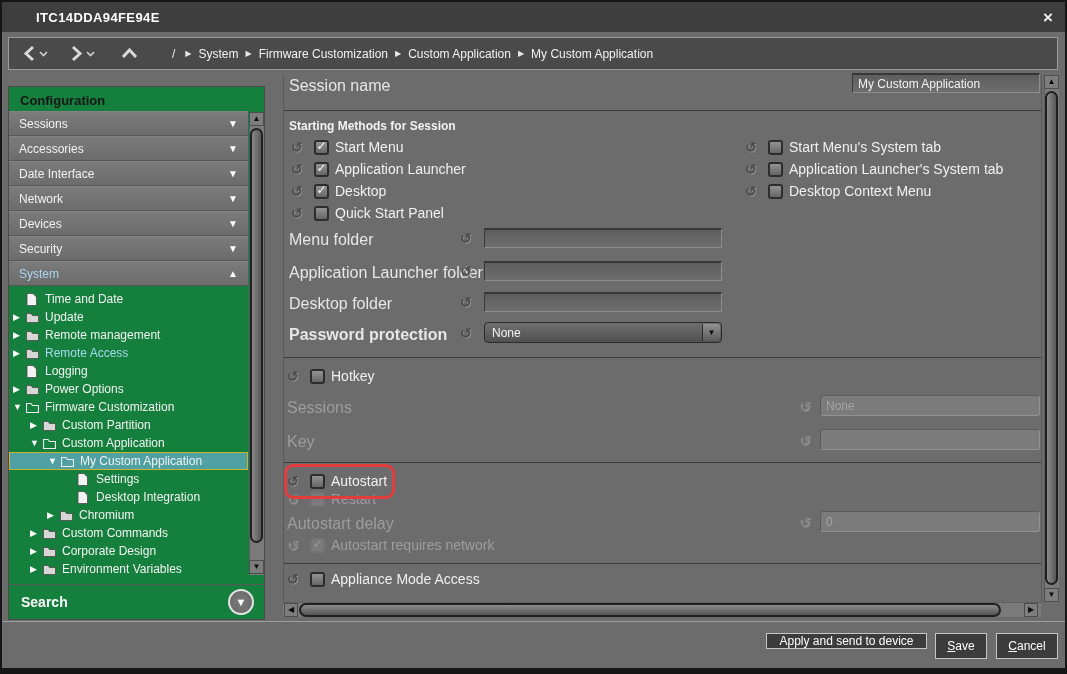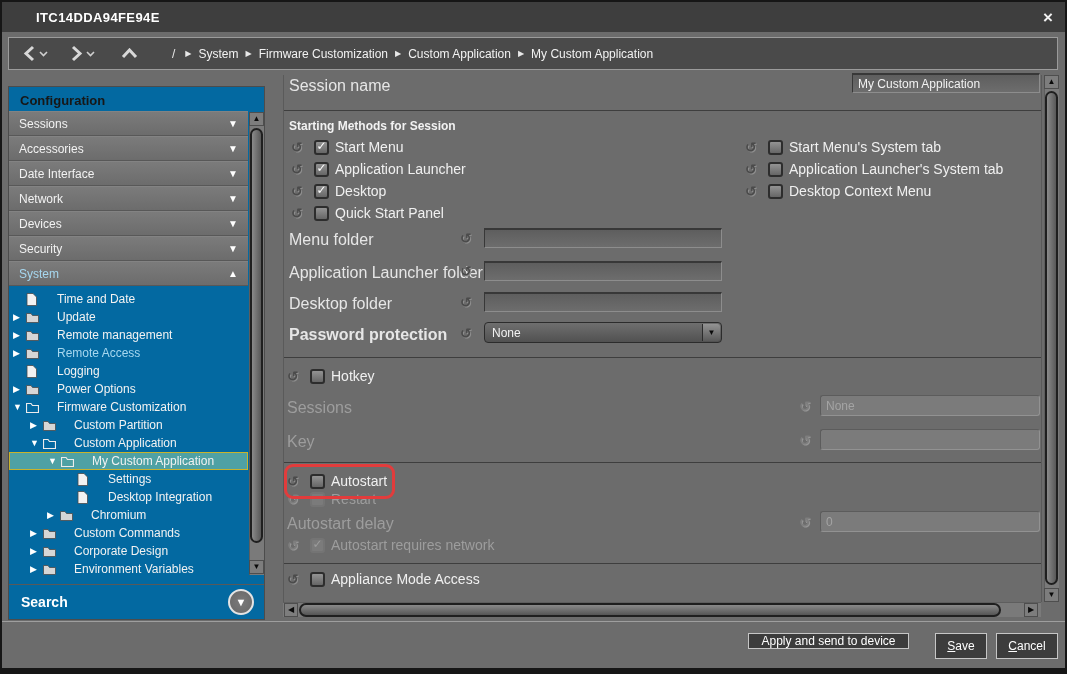--- a/index.html
+++ b/index.html
@@ -17,34 +17,34 @@
   .navbar{left:8px;top:37px;width:1050px;height:33px;background:#4a4a4a;border:1px solid #9b9b9b;display:flex;align-items:center;}
   .navgrp{display:flex;align-items:center;margin-left:14px;}
   .caret{margin-left:3px;}
   .upchev{margin-left:26px;}
   .slash{color:#e8e8e8;font-size:12px;margin-left:34px;}
   .crumbs{display:flex;align-items:center;margin-left:10px;gap:7px;}
   .crumbs .sep{color:#e8e8e8;font-size:8px;}
   .crumbs .ci{color:#f2f2f2;font-size:12px;white-space:nowrap;}
 
   
-  .sidebar{left:8px;top:86px;width:257px;height:534px;background:#0369a1;border:1px solid #4c4c4c;}
+  .sidebar{left:8px;top:86px;width:257px;height:534px;background:#15803d;border:1px solid #4c4c4c;}
   .confhead{position:absolute;left:11px;top:6px;font-size:13px;font-weight:bold;color:#171717;}
   .acclist{position:absolute;left:0;top:24px;width:239px;}
   .acc{height:25px;background:linear-gradient(#7b7b7b,#6c6c6c);border-bottom:1px solid #585858;border-top:1px solid #838383;
        display:flex;align-items:center;padding:0 10px;}
   .acc .acclabel{color:#f2f2f2;font-size:12px;}
   .acc .tri{margin-left:auto;font-size:10px;color:#fff;}
   .acc.active .acclabel{color:#a6d7ef;}
 
   .tree{position:absolute;left:0;top:203px;width:239px;height:293px;overflow:hidden;}
   .trow{height:18px;display:flex;align-items:center;font-size:12px;color:#f2f2f2;white-space:nowrap;}
   .trow .arr{width:13px;flex:none;font-size:9px;color:#fff;text-align:left;}
   .trow .ico{width:15px;flex:none;display:flex;align-items:center;}
-  .trow .tlabel{margin-left:16px;}
+  .trow .tlabel{margin-left:4px;}
   .lvl0{padding-left:4px;}.lvl1{padding-left:21px;}.lvl2{padding-left:38px;}.lvl3{padding-left:55px;}
   .trow.selected{background:#4fa1a4;border:1px solid #c9b32c;height:18px;}
   .trow.bluetext .tlabel{color:#a6d7ef;}
 
   
   .sb-track{background:#7a7a7a;border-left:1px solid #5e5e5e;}
   .sbtn{background:#7d7d7d;border:1px solid #4e4e4e;display:flex;align-items:center;justify-content:center;
         font-size:8px;color:#0a0a0a;line-height:1;}
   .thumbv{background:linear-gradient(90deg,#8a8a8a,#585858);border:2px solid #1f1f1f;border-radius:8px;}
   .thumbh{background:linear-gradient(#8a8a8a,#555);border:2px solid #1f1f1f;border-radius:8px;}
@@ -480,21 +480,21 @@
   <div class="abs sb-track" style="left:283px;top:602px;width:758px;height:15px;border-left:none;border-top:1px solid #5e5e5e;"></div>
   <div class="abs sbtn" style="left:284px;top:603px;width:14px;height:14px;">
       <span>◀</span>
     </div>
   <div class="abs thumbh" style="left:299px;top:603px;width:702px;height:14px;"></div>
   <div class="abs sbtn" style="left:1024px;top:603px;width:14px;height:14px;">
       <span>▶</span>
     </div>
 
   <div class="abs footline" style="left:2px;top:621px;width:1063px;"></div>
-  <div class="abs btn" style="left:748px;top:633px;width:161px;height:16px;">
+  <div class="abs btn" style="left:766px;top:633px;width:161px;height:16px;">
     <span>Apply and send to device</span>
   </div>
   <div class="abs btn ul" style="left:935px;top:633px;width:52px;height:26px;">
     <span>Save</span>
   </div>
   <div class="abs btn ul" style="left:996px;top:633px;width:62px;height:26px;">
     <span>Cancel</span>
   </div>
 
 </div>

